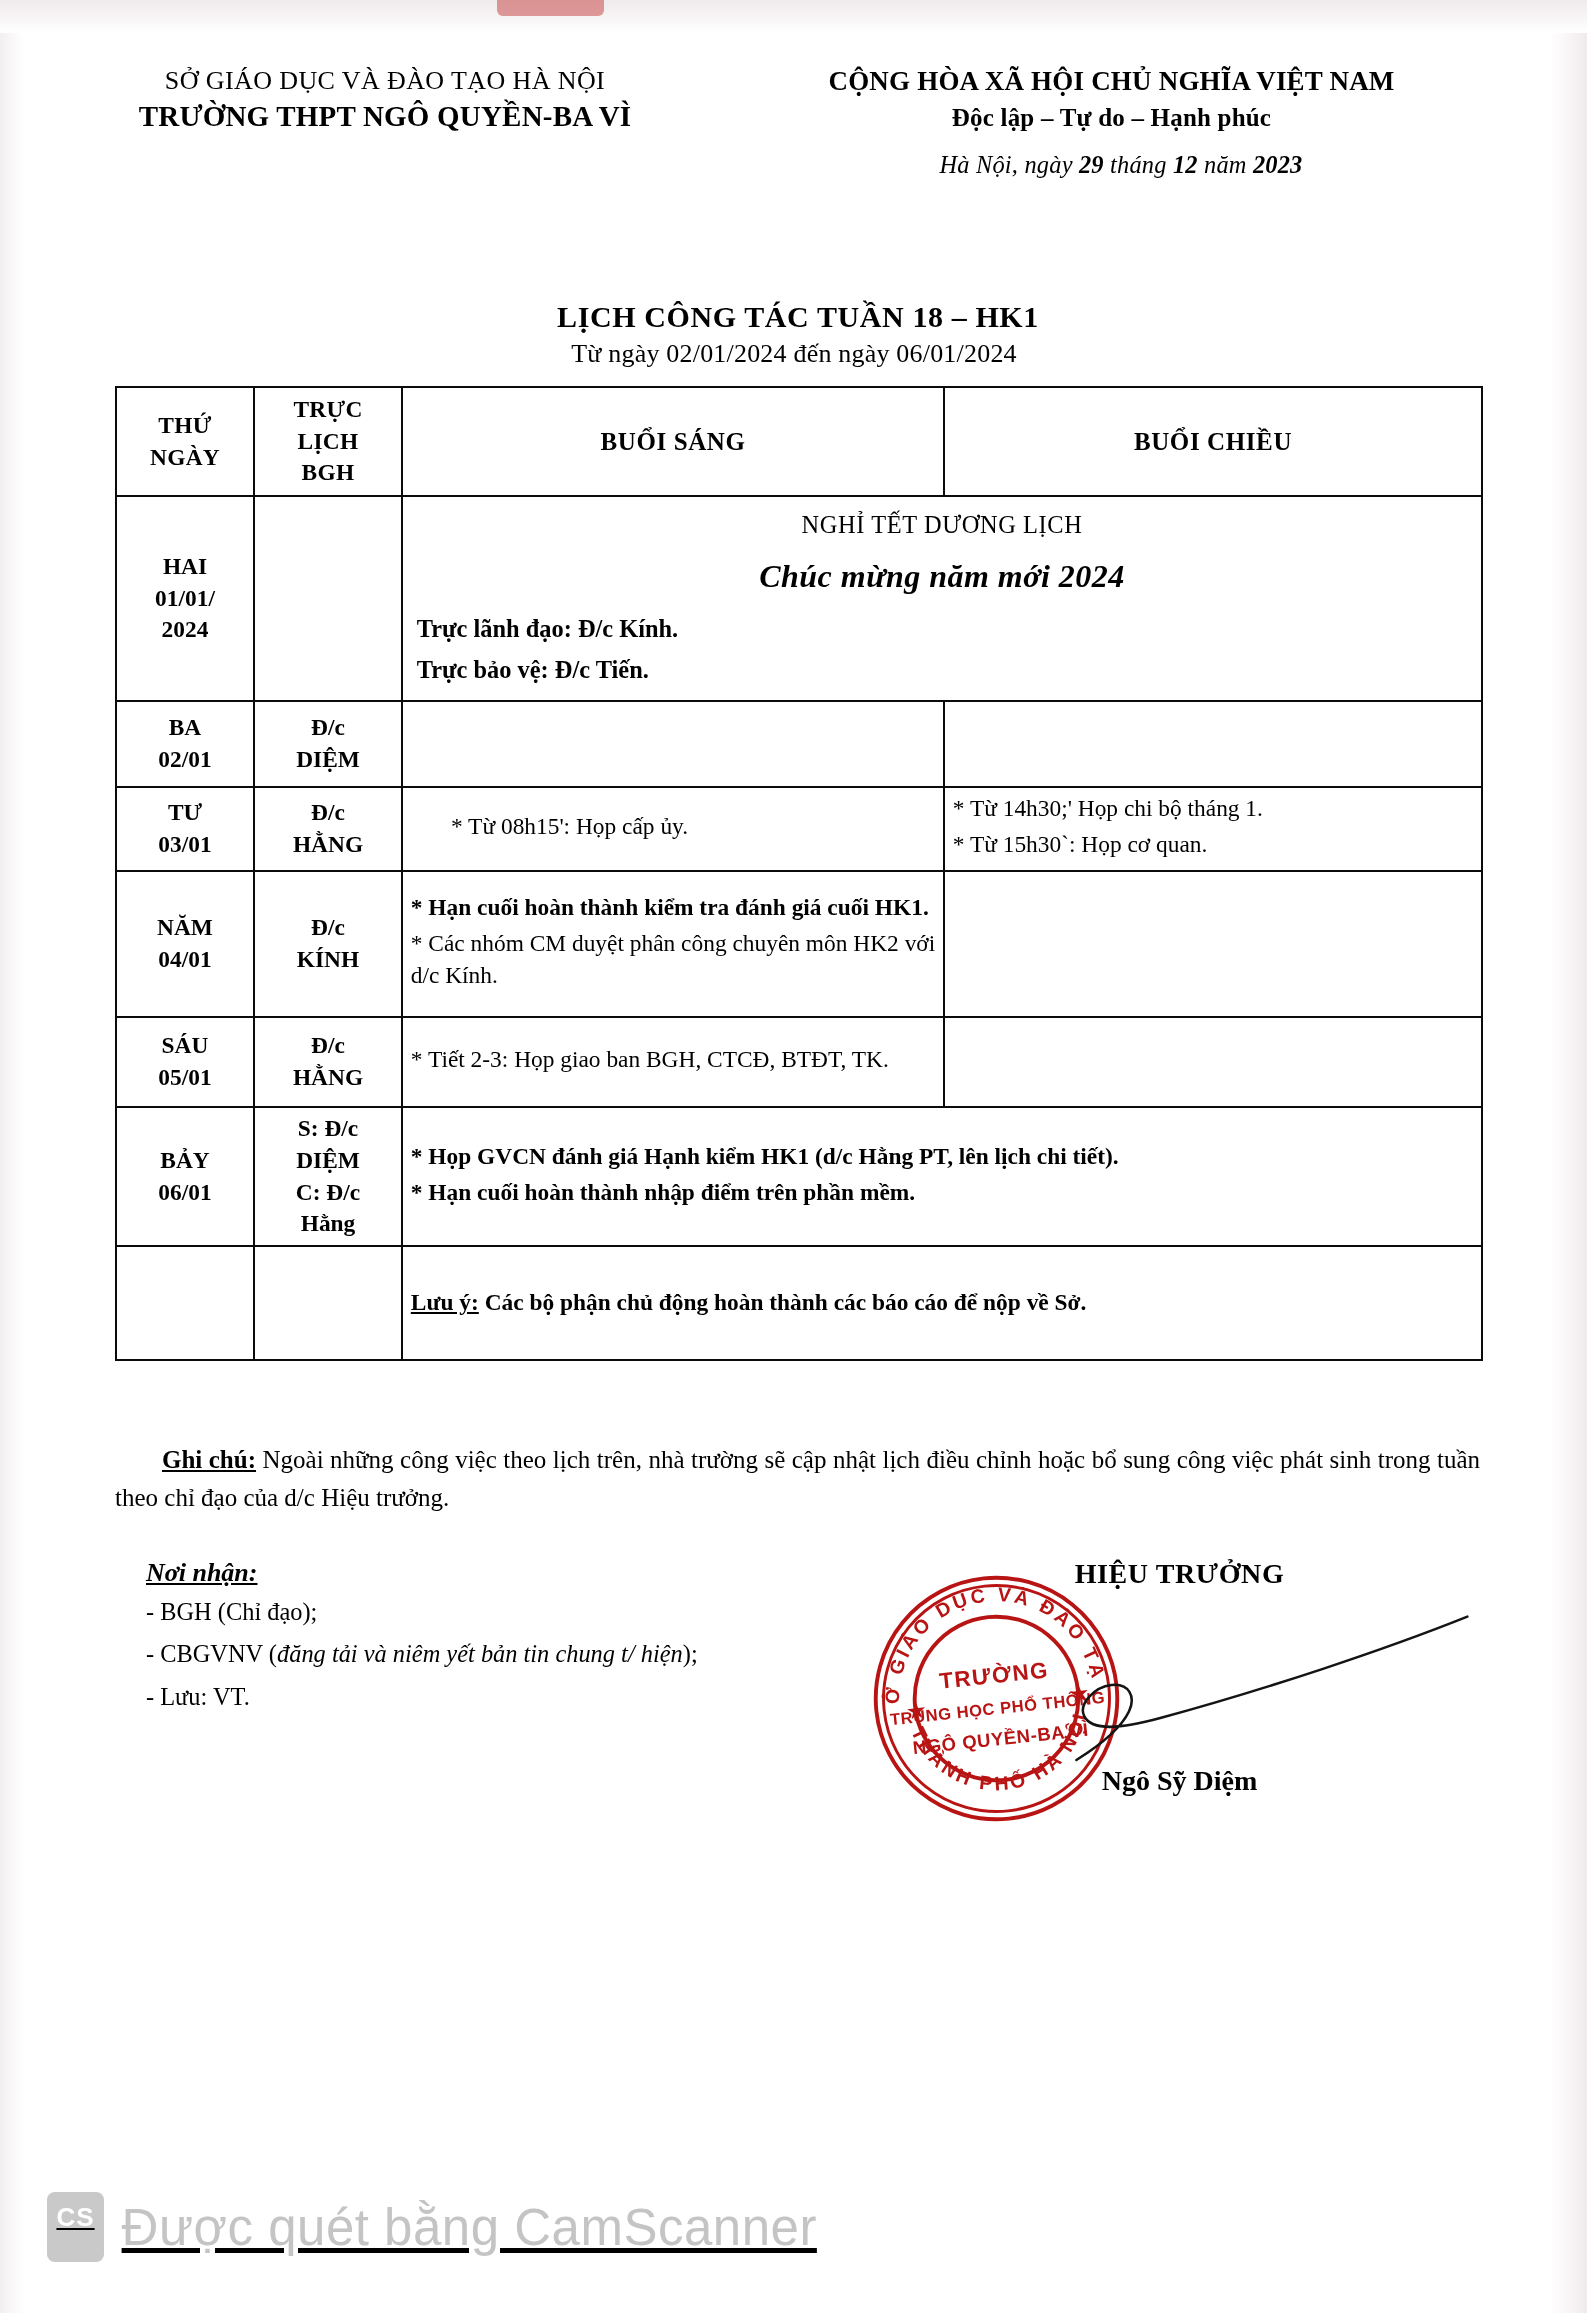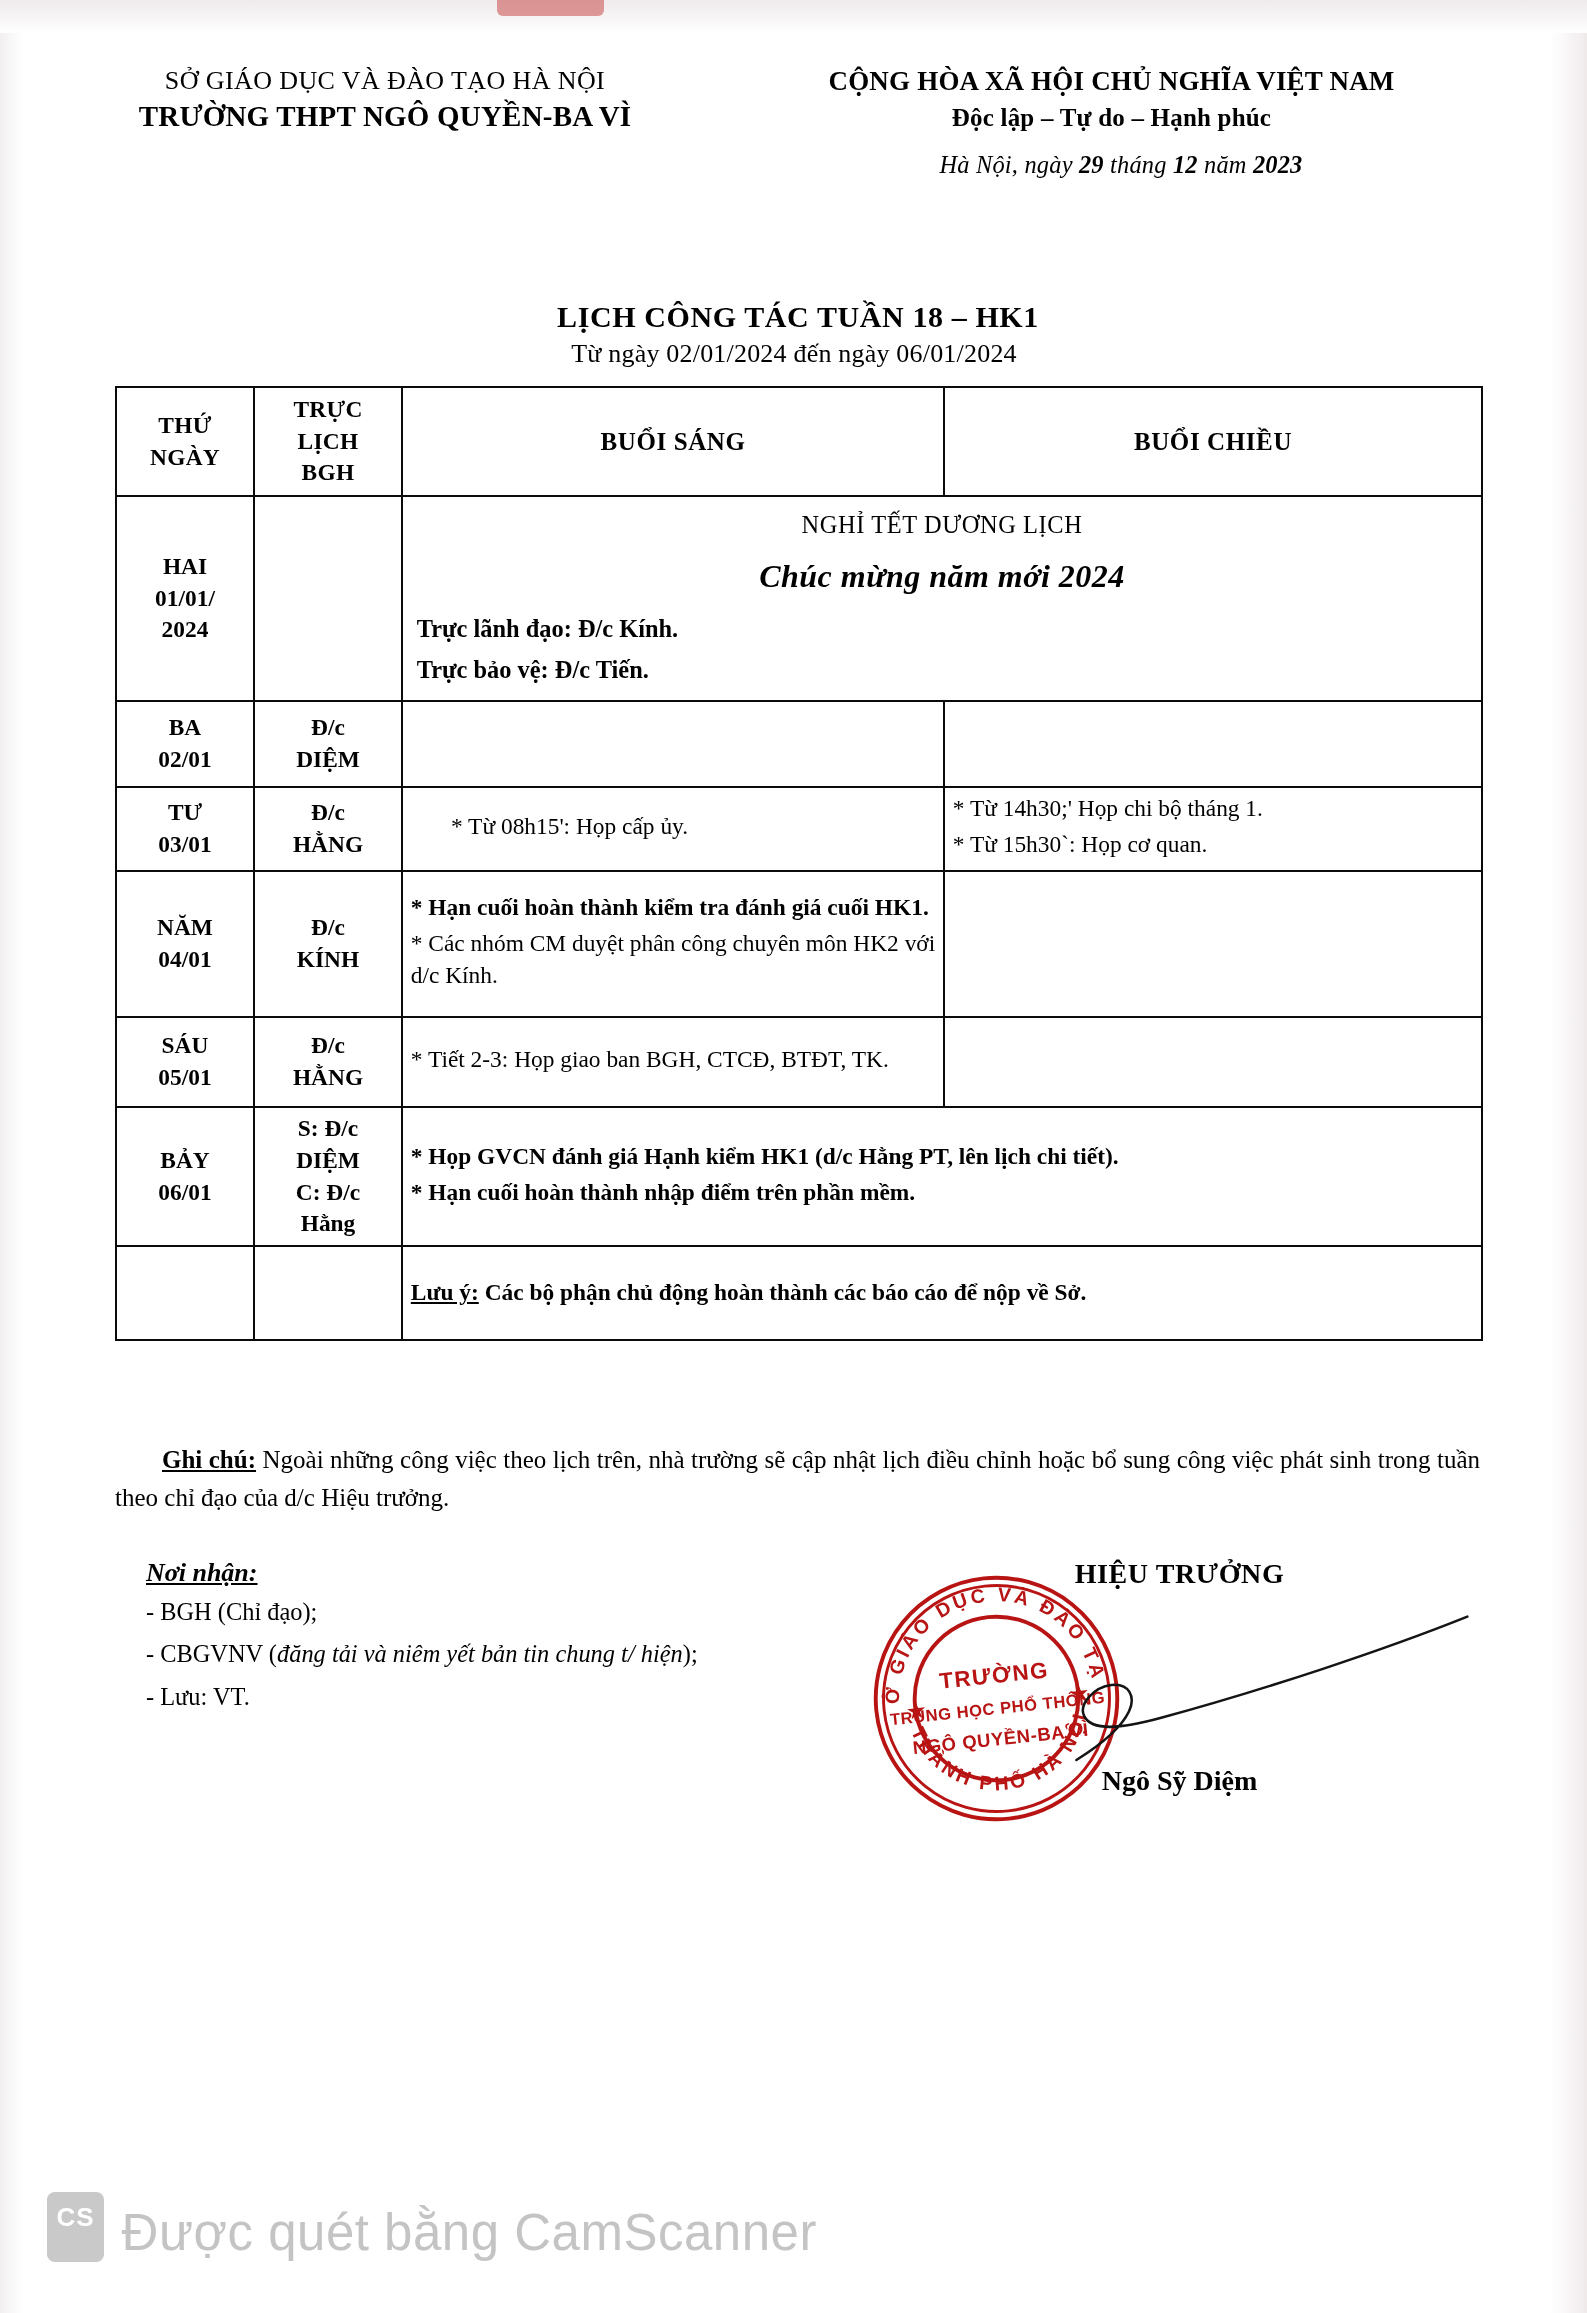--- a/index.html
+++ b/index.html
@@ -97,21 +97,21 @@
   .sign-name { position:absolute; left:926px; top:1765px; width:507px; text-align:center;
       font-size:28px; font-weight:700; }
 
   
   .stamp { position:absolute; left:866px; top:1568px; width:261px; height:261px; }
   .stamp svg { display:block; }
   
   .signature { position:absolute; left:975px; top:1560px; width:507px; height:244px; }
 
   
-  .wm { position:absolute; left:47px; top:2192px; display:flex; align-items:flex-end; gap:17.6px; }
+  .wm { position:absolute; left:47px; top:2192px; display:flex; align-items:center; gap:17.6px;text-decoration:underline; }
   .wm-badge { width:57px; height:70px; border-radius:7.8px; background:#c9c9c9;
       display:flex; align-items:flex-start; justify-content:center; padding-top:9.8px; }
   .wm-badge span { font-family:"Liberation Sans", sans-serif; font-weight:700;
       font-size:26px; color:#ffffff; letter-spacing:1px; }
   .wm-text { font-family:"Liberation Sans", sans-serif; font-size:51px; color:#c4c4c4; letter-spacing:0.5px; }
 </style>
 </head>
 <body>
 
 <div class="page">
@@ -257,21 +257,21 @@
         </td>
         <td class="cell mid" colspan="2" style="height:127px;">
           <div class="ln b">* Họp GVCN đánh giá Hạnh kiểm HK1 (d/c Hằng PT, lên lịch chi tiết).</div>
           <div class="ln b">* Hạn cuối hoàn thành nhập điểm trên phần mềm.</div>
         </td>
       </tr>
 
       <tr>
         <td></td>
         <td></td>
-        <td class="note-cell" colspan="2" style="height:94px;">
+        <td class="note-cell" colspan="2" style="height:114px;">
           <span class="u">Lưu ý:</span><span> Các bộ phận chủ động hoàn thành các báo cáo để nộp về Sở.</span>
         </td>
       </tr>
     </tbody>
   </table>
 
   <div class="ghichu">
     <span class="lead">Ghi chú:</span><span> Ngoài những công việc theo lịch trên, nhà trường sẽ cập nhật lịch điều chỉnh hoặc bổ sung công việc phát sinh trong tuần theo chỉ đạo của d/c Hiệu trưởng.</span>
   </div>
 

